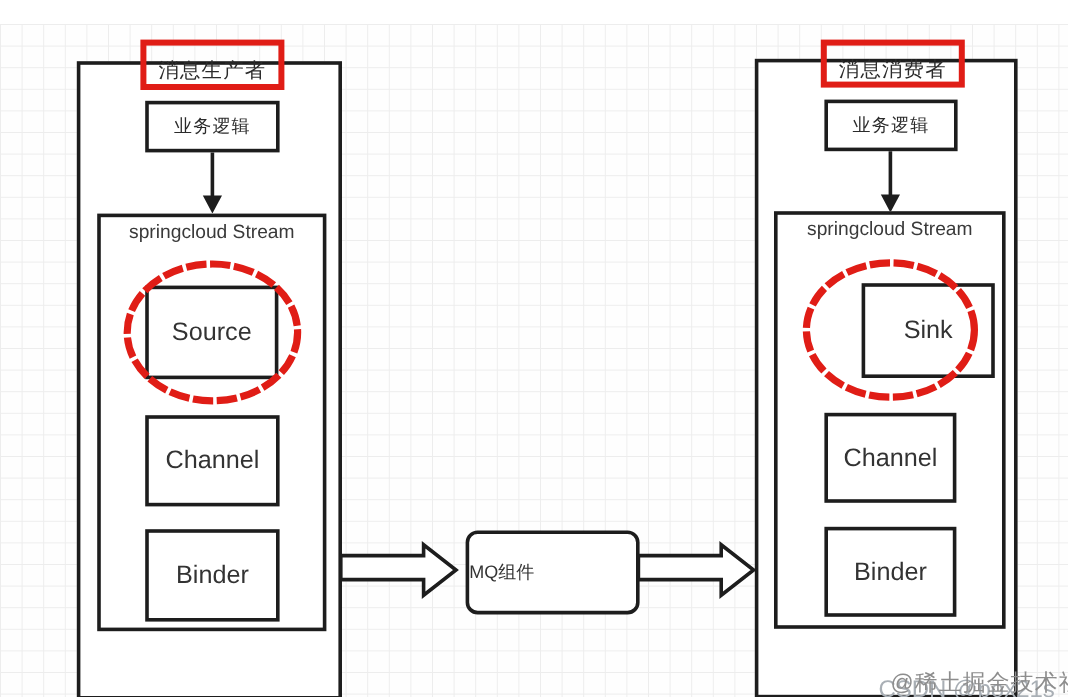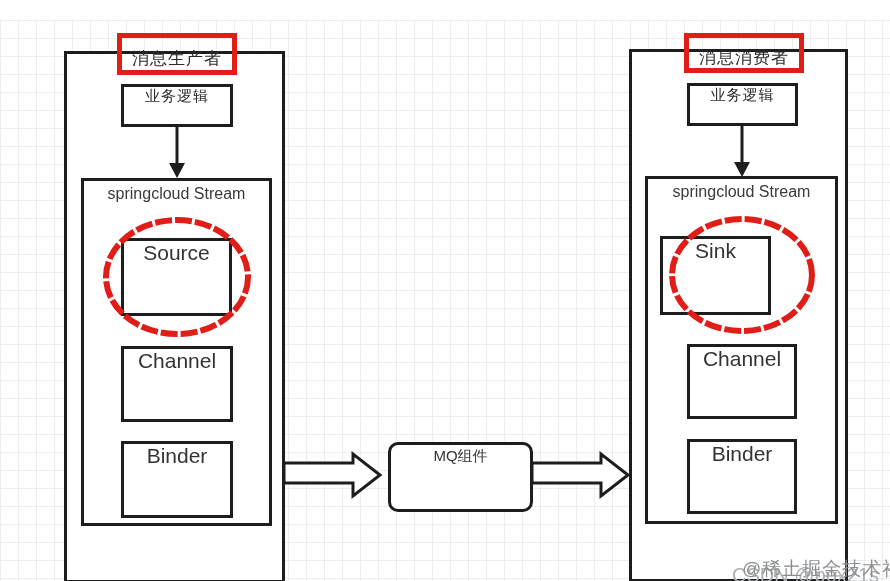--- a/index.html
+++ b/index.html
@@ -19,21 +19,21 @@
       linear-gradient(#ededed 1px, transparent 1px),
       linear-gradient(90deg, #ededed 1px, transparent 1px);
     background-size: 18px 18px;
     margin-top: 20px;
   }
   .box {
     position: absolute;
     border: 3px solid #1d1d1d;
     background: #fff;
     display: flex;
-    align-items: flex-start;
+    align-items: center;
     justify-content: center;
     text-align: center;
   }
   .outer-box { background: #fff; }
   .red-frame {
     position: absolute;
     border: 5px solid #e01d16;
     background: transparent;
     display: flex;
     align-items: center;
@@ -51,21 +51,21 @@
     font-size: 16px;
     color: #3a3a3a;
   }
   .inner-white { background: #fff; }
   .mq-box {
     position: absolute;
     border: 3px solid #1d1d1d;
     border-radius: 10px;
     background: #fff;
     display: flex;
-    flex-direction: column;
+    flex-direction: row;
     align-items: center;
     justify-content: space-between;
     text-align: center;
     z-index: 3;
   }
   .mq-box div { font-size: 15px; line-height: 21px; color: #333; }
   svg { position: absolute; overflow: visible; }
   .watermark1 {
     position: absolute;
     left: 742px;
@@ -150,21 +150,21 @@
 
   <svg style="left:731px; top:106px;" width="22" height="52" viewBox="0 0 22 52">
     <line x1="11" y1="0" x2="11" y2="37" stroke="#1d1d1d" stroke-width="3"></line>
     <polygon points="3,36 19,36 11,51" fill="#1d1d1d"></polygon>
   </svg>
 
   <div class="box" style="left:645px; top:156px; width:193px; height:348px;">
     <div class="stream-title">springcloud Stream</div>
   </div>
 
-  <div class="box inner-white" style="left:660px; top:216px; width:111px; height:79px; z-index:2;">
+  <div class="box inner-white" style="left:718px; top:216px; width:111px; height:79px; z-index:2;">
     <span class="label-en">Sink</span>
   </div>
 
   <svg style="left:667px; top:194px; z-index:4;" width="150" height="122" viewBox="0 0 150 122">
     <ellipse cx="75" cy="61" rx="70" ry="56" fill="none" stroke="#e01d16" stroke-width="6" stroke-dasharray="17 3"></ellipse>
   </svg>
 
   <div class="box" style="left:687px; top:324px; width:110px; height:75px;">
     <span class="label-en">Channel</span>
   </div>

